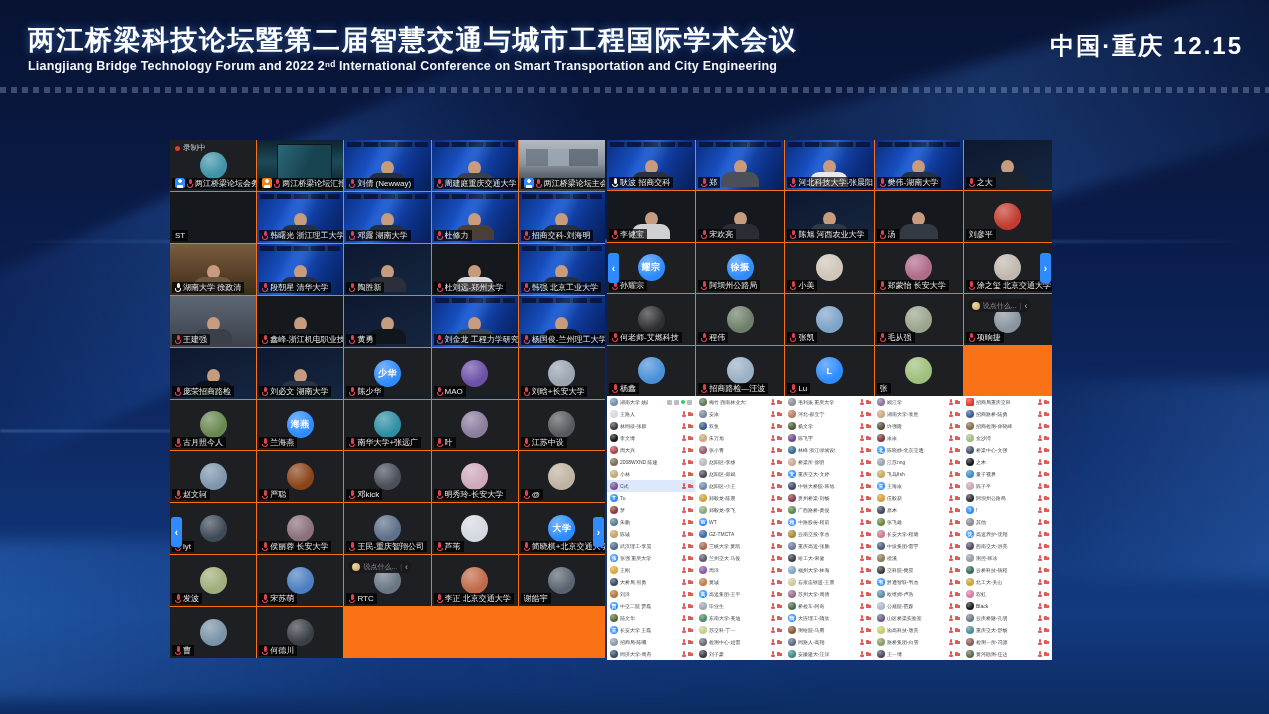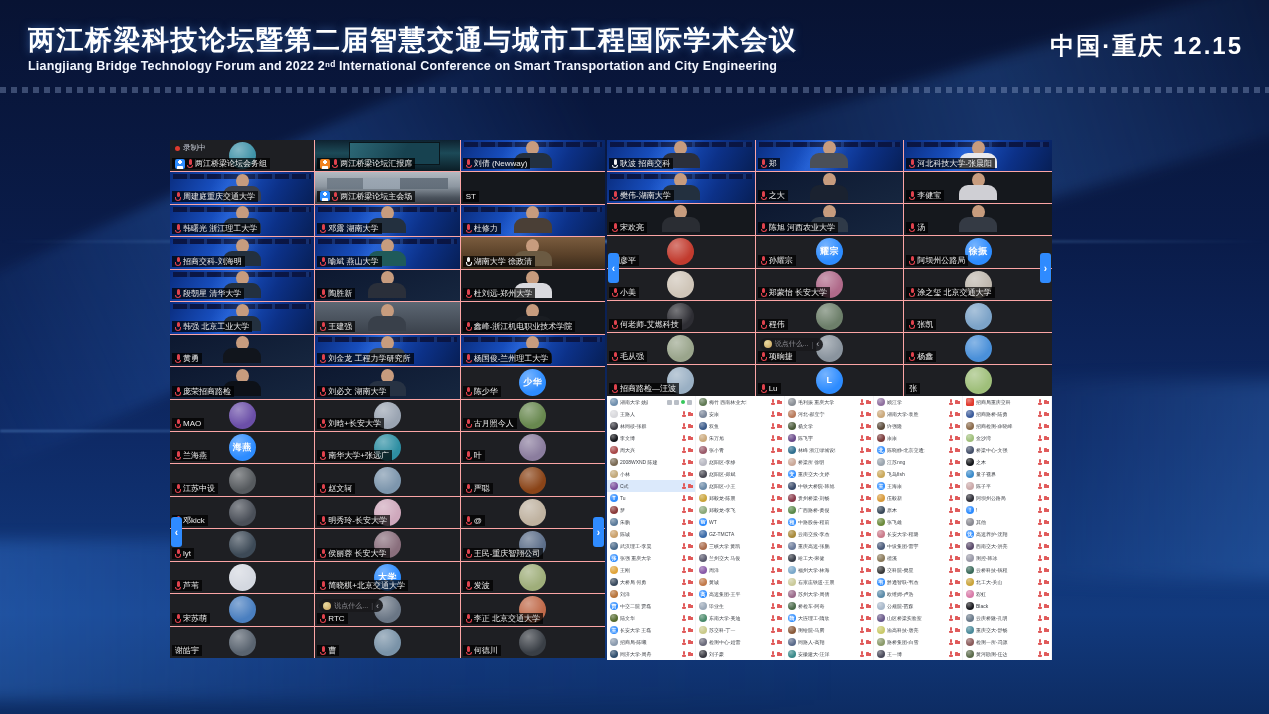--- a/index.html
+++ b/index.html
@@ -25,21 +25,21 @@
   #hdr-sub{position:absolute;left:28px;top:59px;color:#f2f6ff;font-size:12.5px;font-weight:700;letter-spacing:.2px}
   #hdr-loc{position:absolute;right:26px;top:30px;color:#fff;font-size:24px;font-weight:800;letter-spacing:2px}
   #dashline{position:absolute;left:0;top:87px;width:100%;height:6px;
             background:repeating-linear-gradient(90deg,rgba(150,170,210,.55) 0 6px,rgba(10,20,50,.1) 6px 11px);
             opacity:.65}
 
   
   .mwin{position:absolute;background:#000}
   #left-window{left:170px;top:140px;width:435px;height:518px}
   #right-window{left:607px;top:140px;width:445px;height:520px}
-  .vgrid{display:grid;grid-template-columns:repeat(3,1fr);gap:1px;background:#fca5a5}
+  .vgrid{display:grid;grid-template-columns:repeat(5,1fr);gap:1px;background:#f97316}
   #left-grid{width:100%;height:100%;grid-auto-rows:1fr}
   #right-grid{width:100%;height:256px;grid-auto-rows:1fr}
 
   .tile{position:relative;overflow:hidden;background:#1d2027}
   
   .bg-banner{background:linear-gradient(118deg,#0a2d7f 0%,#1b57cf 40%,#0c3188 72%,#071f56 100%)}
   .bg-banner::before{content:"";position:absolute;top:2px;left:3px;right:3px;height:5px;
       background:repeating-linear-gradient(90deg,#0a1440 0 14px,#17306e 14px 17px);opacity:.95}
   .bg-banner::after{content:"";position:absolute;inset:0;
       background:linear-gradient(115deg,transparent 30%,rgba(120,180,255,.18) 46%,transparent 60%)}
@@ -213,30 +213,20 @@
       <div class="tile v bg-banner">
         <div class="pers">
           <div class="hd"></div>
           <div class="bd"></div>
         </div>
         <div class="lbl">
           <span class="mic"></span>
           <span class="nm">招商交科-刘海明</span>
         </div>
       </div>
-      <div class="tile v bg-banner">
-        <div class="pers">
-          <div class="hd"></div>
-          <div class="bd" style="background: rgb(31, 90, 90);"></div>
-        </div>
-        <div class="lbl">
-          <span class="mic"></span>
-          <span class="nm">喻斌 燕山大学</span>
-        </div>
-      </div>
       <div class="tile v bg-shelf">
         <div class="pers">
           <div class="hd"></div>
           <div class="bd" style="background: rgb(107, 90, 66);"></div>
         </div>
         <div class="lbl">
           <span class="mic m-w"></span>
           <span class="nm">湖南大学 徐政清</span>
         </div>
       </div>

